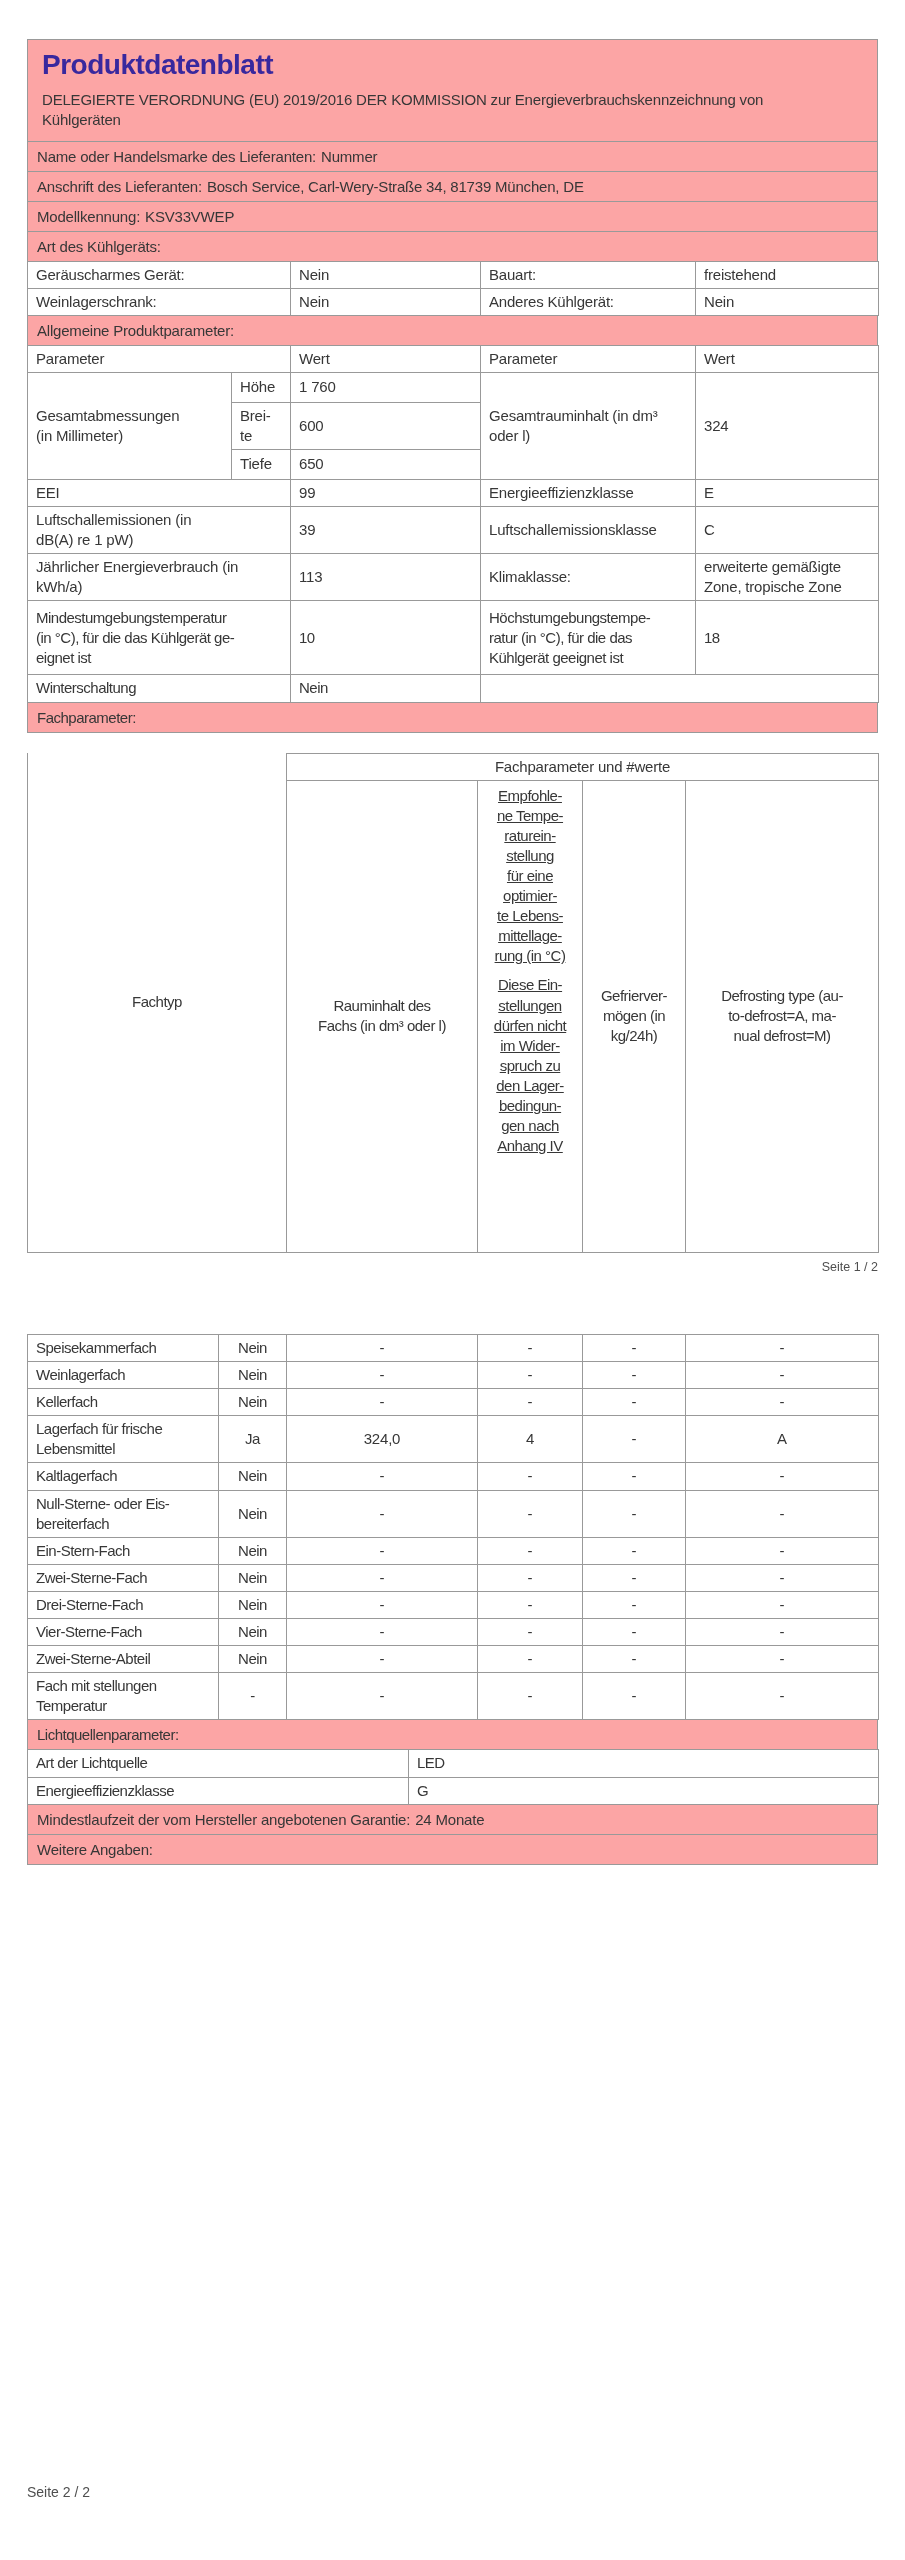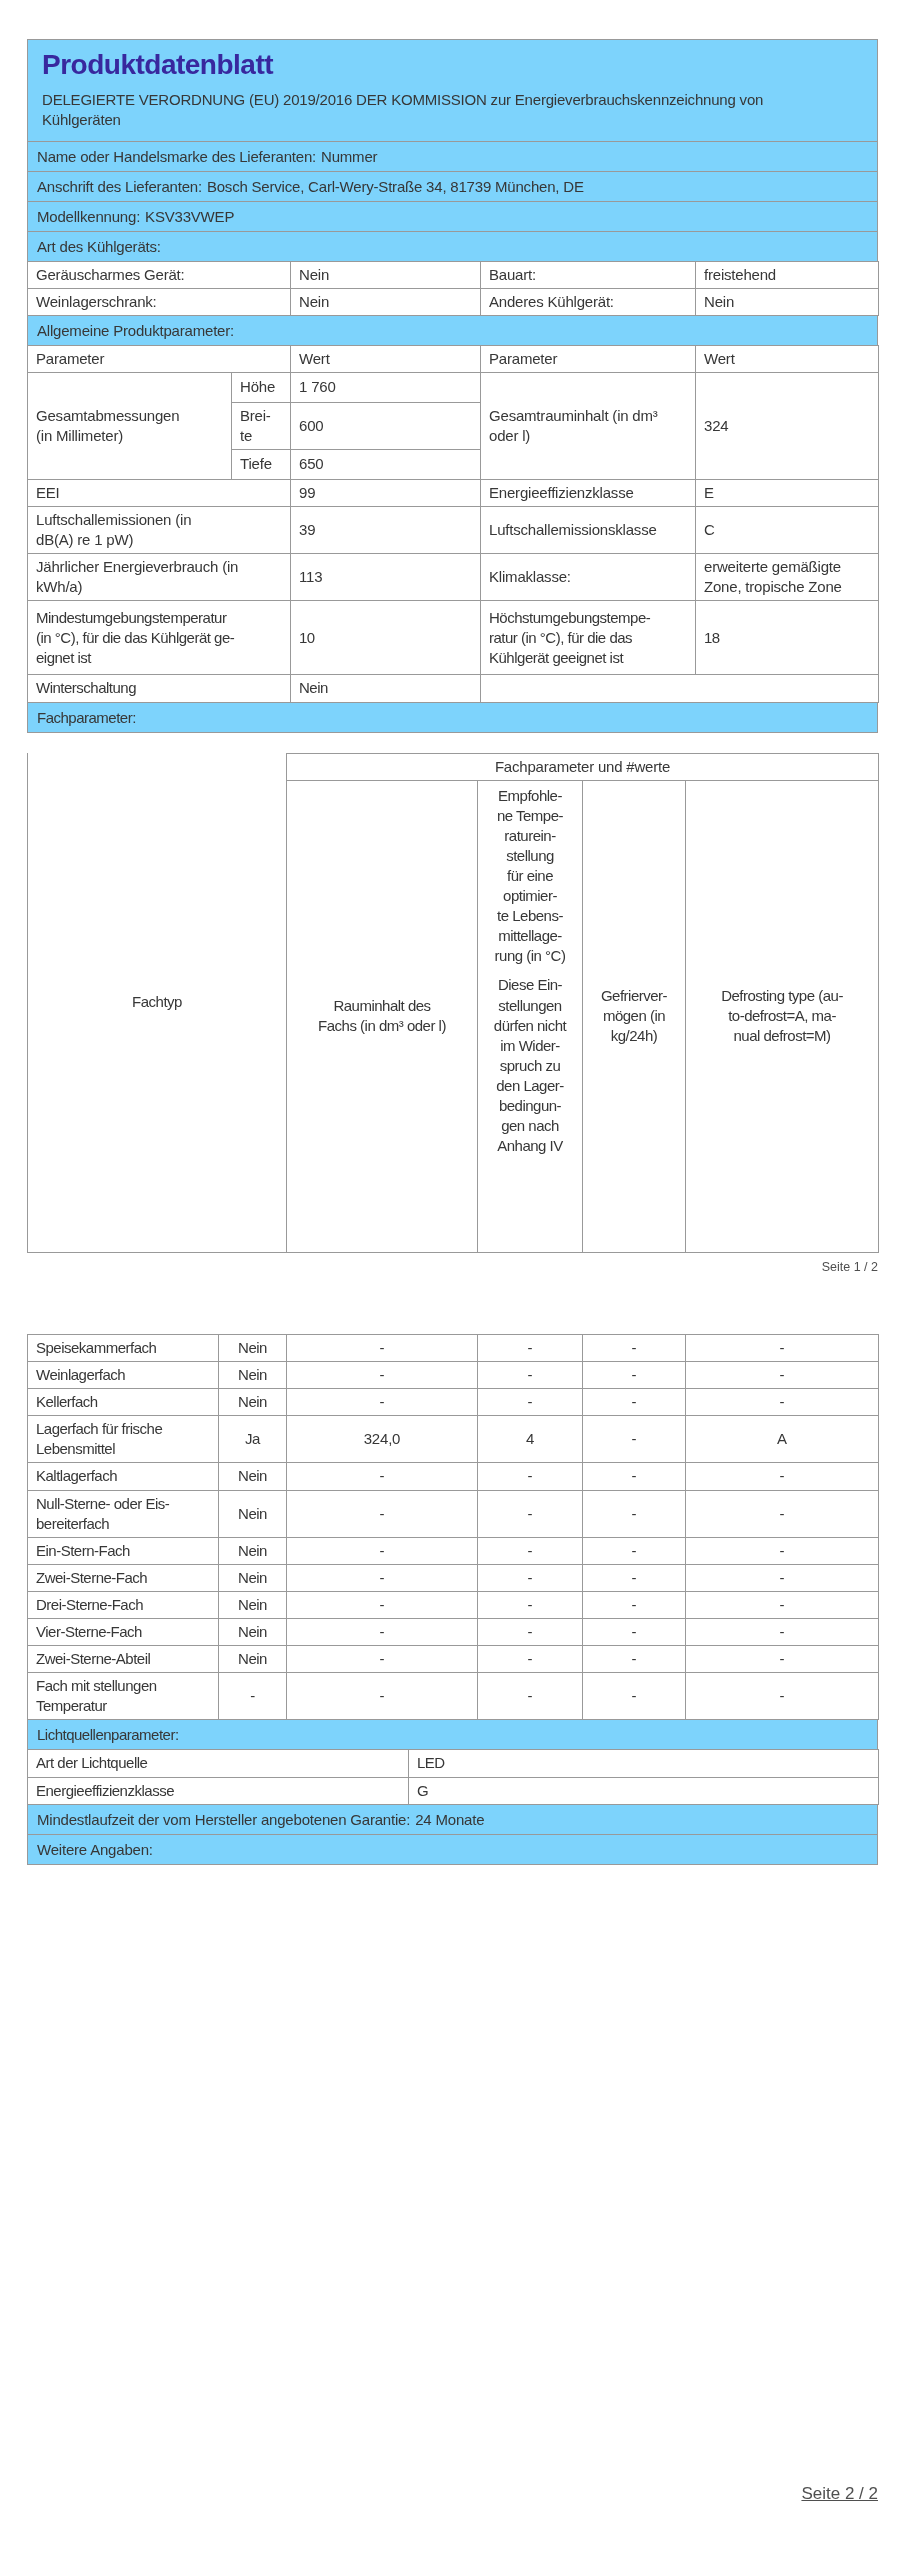--- a/index.html
+++ b/index.html
@@ -7,41 +7,41 @@
   body {
     width: 905px; height: 2560px; position: relative;
     background: #ffffff; overflow: hidden;
     font-family: "Liberation Sans", "DejaVu Sans", sans-serif;
     color: #373737; font-size: 15px; letter-spacing: -0.2px;
   }
   .sheet { position: absolute; left: 27px; width: 851px; }
   #page1 { top: 40px; }
   #page2 { top: 1335px; }
 
-  .box { border: 1px solid #999; margin-top: -1px; padding: 6px 9px; background:#7dd3fc; }
+  .box { border: 1px solid #999; margin-top: -1px; padding: 6px 9px; background:#fca5a5; }
   .titlebox { padding: 9px 14px 10px 14px; }
   .titlebox h1 { margin: 0 0 9px 0; font-size: 28px; letter-spacing: -0.5px; color: #38289e; }
   .titlebox p { margin: 0; line-height: 1.35; max-width: 800px; }
 
   .kv .b { font-weight: normal; }
   .kv .v { margin-left: 5px; }
 
   table { border-collapse: collapse; width: 851px; table-layout: fixed; margin-top: -1px; background:#fff; }
   td { border: 1px solid #999; padding: 3px 8px; vertical-align: middle; line-height: 1.34; }
   .c { text-align: center; }
   .pre { white-space: pre-line; }
   .cond { letter-spacing: -0.5px; }
   .nt { border-top: hidden; }
   .topal { vertical-align: top; padding-top: 5px; }
 
   .pagefoot { text-align: right; font-size: 12.5px; color: #4f4f4f; margin-top: 7px; letter-spacing: 0; }
-  #foot2 { position: absolute; top: 2484px; left: 27px; width: 851px; text-align: right;
-           font-size: 17px; color: #4f4f4f; letter-spacing: 0; text-decoration: underline; }
-
-  .tempcell p { margin: 0 0 9px 0; }
+  #foot2 { position: absolute; top: 2484px; left: 27px; width: 851px; 
+           font-size: 14px; color: #4f4f4f; letter-spacing: 0; }
+
+  .tempcell p { margin: 0 0 9px 0; text-decoration: underline; }
   .tempcell p:last-child { margin: 0; }
 </style>
 </head>
 <body>
 
 <div class="sheet" id="page1">
 
   <div class="box titlebox">
     <h1>Produktdatenblatt</h1>
     <p>DELEGIERTE VERORDNUNG (EU) 2019/2016 DER KOMMISSION zur Energieverbrauchskennzeichnung von Kühlgeräten</p>

